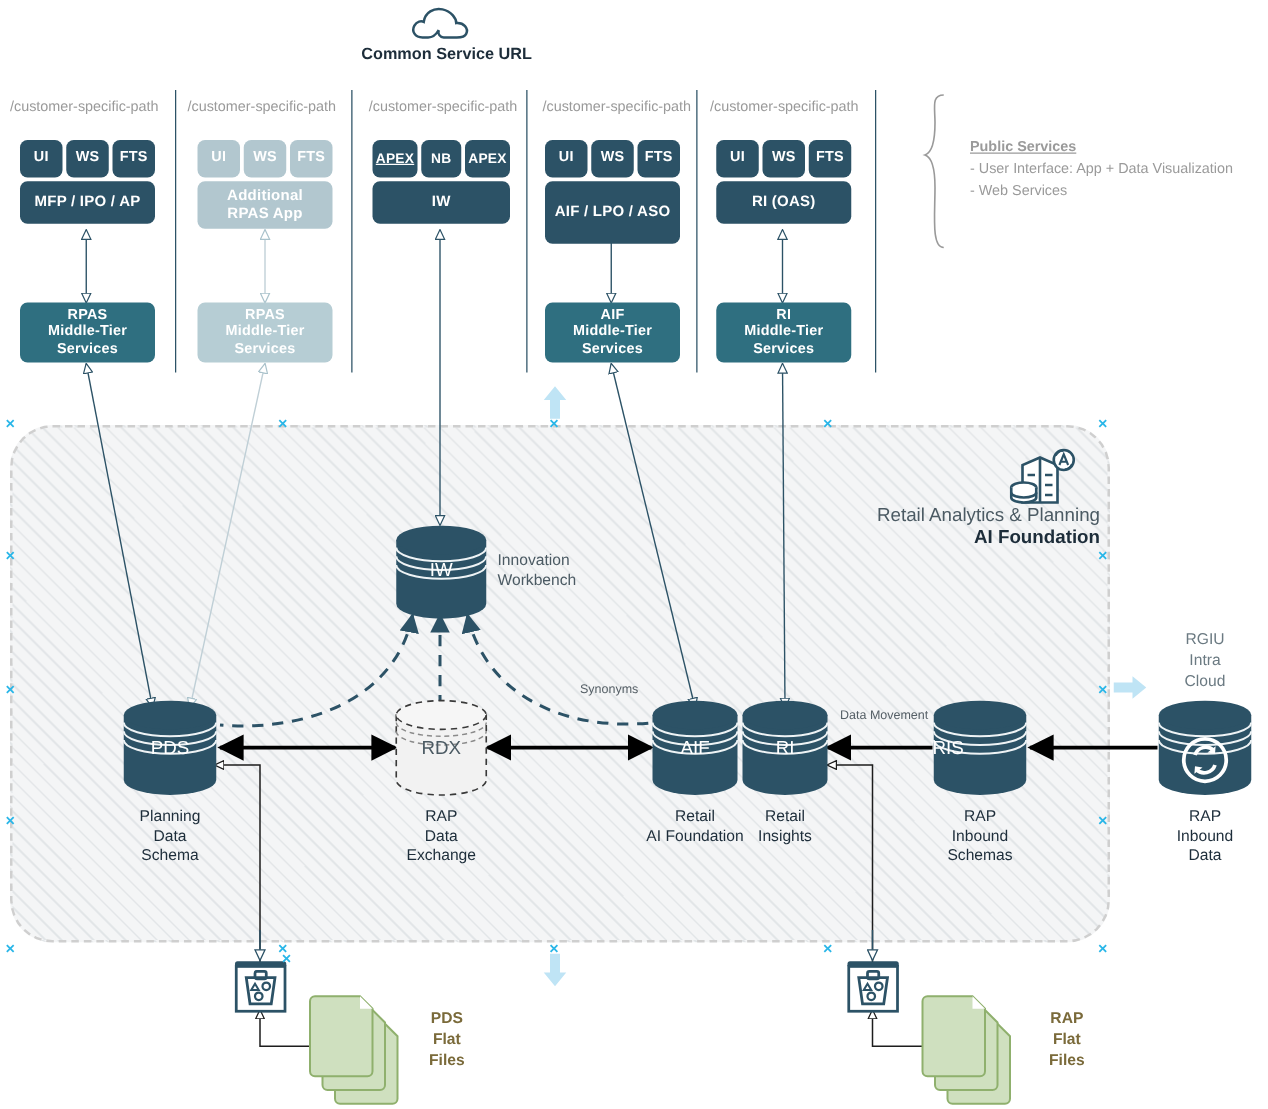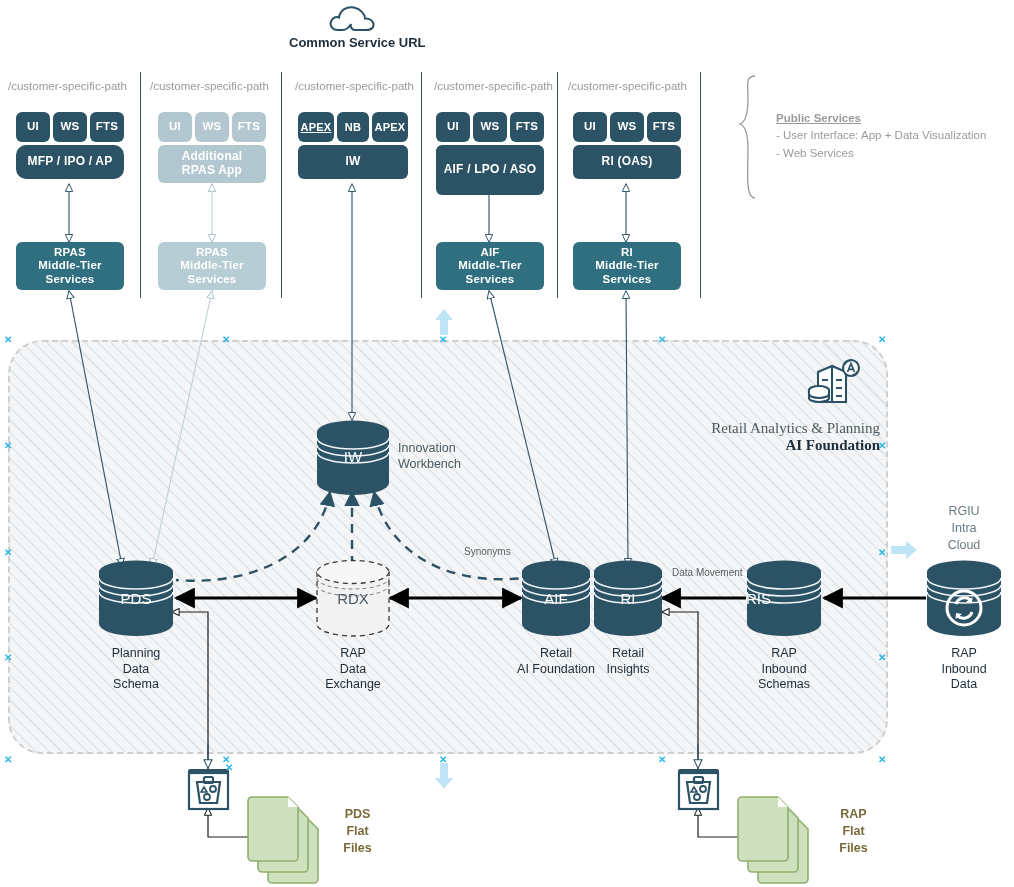--- a/index.html
+++ b/index.html
@@ -65,21 +65,21 @@
 
   svg{overflow:visible;}
 </style>
 </head>
 <body>
 
 <div id="stage">
 
   <div id="foundation"></div>
 
-  <div class="found-title" style="left:600px;top:420px;width:280px;font-family:Liberation Serif, serif;">
+  <div class="found-title" style="left:600px;top:404px;width:280px;">
     <div class="l1">Retail Analytics &amp; Planning</div>
     <div class="l2">AI Foundation</div>
   </div>
   <svg class="abs" style="left:806px;top:358px;" width="58" height="50" viewBox="0 0 58 50">
     <g fill="none" stroke="#2c5266" stroke-width="2.1">
 
       <path d="M12,20 L12,44 L40,44 L40,14 L26,8 L12,14 Z" fill="#ffffff"></path>
       <path d="M26,8 L26,44"></path>
       <path d="M16,22 h6 M30,22 h6 M16,30 h6 M30,30 h6 M16,38 h6 M30,38 h6"></path>
 
@@ -200,21 +200,21 @@
   <div class="col-sep" style="left:140px;top:72px;height:226px;"></div>
   <div class="col-sep" style="left:281px;top:72px;height:226px;"></div>
   <div class="col-sep" style="left:421px;top:72px;height:226px;"></div>
   <div class="col-sep" style="left:557px;top:72px;height:226px;"></div>
   <div class="col-sep" style="left:700px;top:72px;height:226px;"></div>
 
   <div class="path-label" style="left:8px;top:80px;">/customer-specific-path</div>
   <div class="svc-box dark" style="left:16px;top:112px;width:34px;height:30px;font-size:11.5px;">UI</div>
   <div class="svc-box dark" style="left:53px;top:112px;width:34px;height:30px;font-size:11.5px;">WS</div>
   <div class="svc-box dark" style="left:90px;top:112px;width:34px;height:30px;font-size:11.5px;">FTS</div>
-  <div class="svc-box dark" style="left:16px;top:145px;width:108px;height:34px;font-size:12px;border-radius:10px;">MFP / IPO / AP</div>
+  <div class="svc-box dark" style="left:16px;top:145px;width:108px;height:34px;font-size:12px;">MFP / IPO / AP</div>
   <div class="svc-box teal" style="left:16px;top:242px;width:108px;height:48px;font-size:11.5px;flex-direction:column;">
     <span>RPAS</span>
     <span>Middle-Tier</span>
     <span>Services</span>
   </div>
 
   <div class="path-label" style="left:150px;top:80px;">/customer-specific-path</div>
   <div class="svc-box faded" style="left:158px;top:112px;width:34px;height:30px;font-size:11.5px;">UI</div>
   <div class="svc-box faded" style="left:195px;top:112px;width:34px;height:30px;font-size:11.5px;">WS</div>
   <div class="svc-box faded" style="left:232px;top:112px;width:34px;height:30px;font-size:11.5px;">FTS</div>

